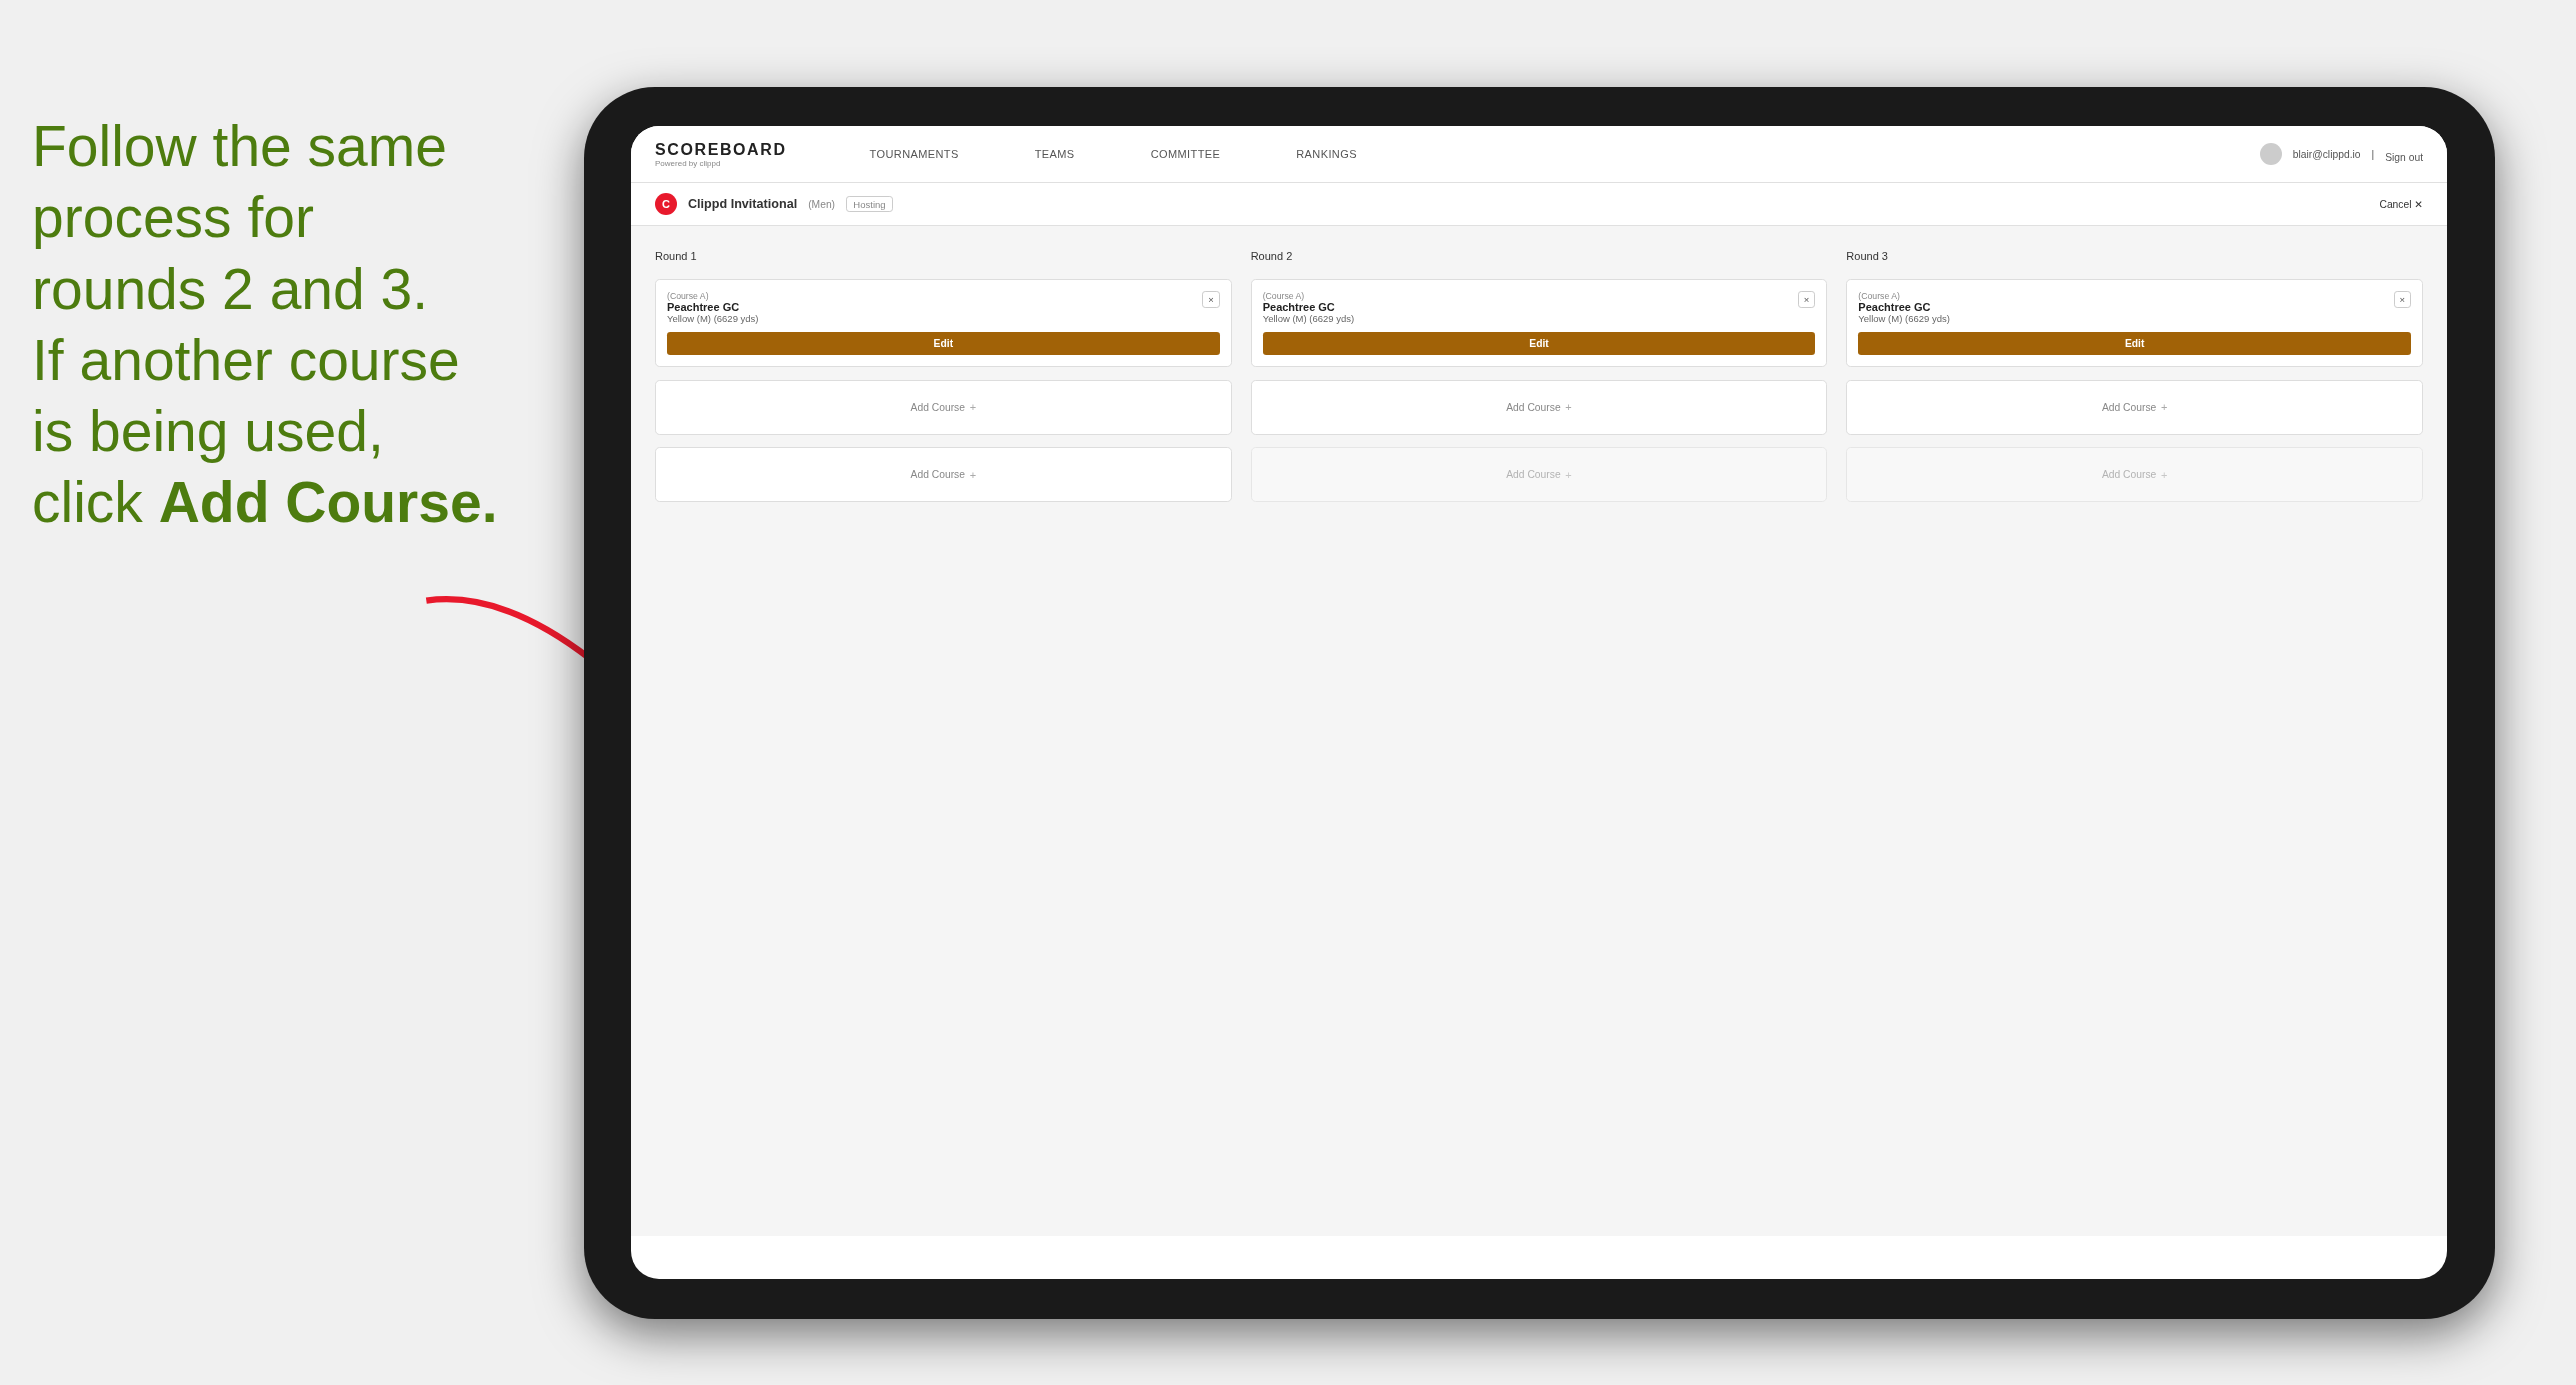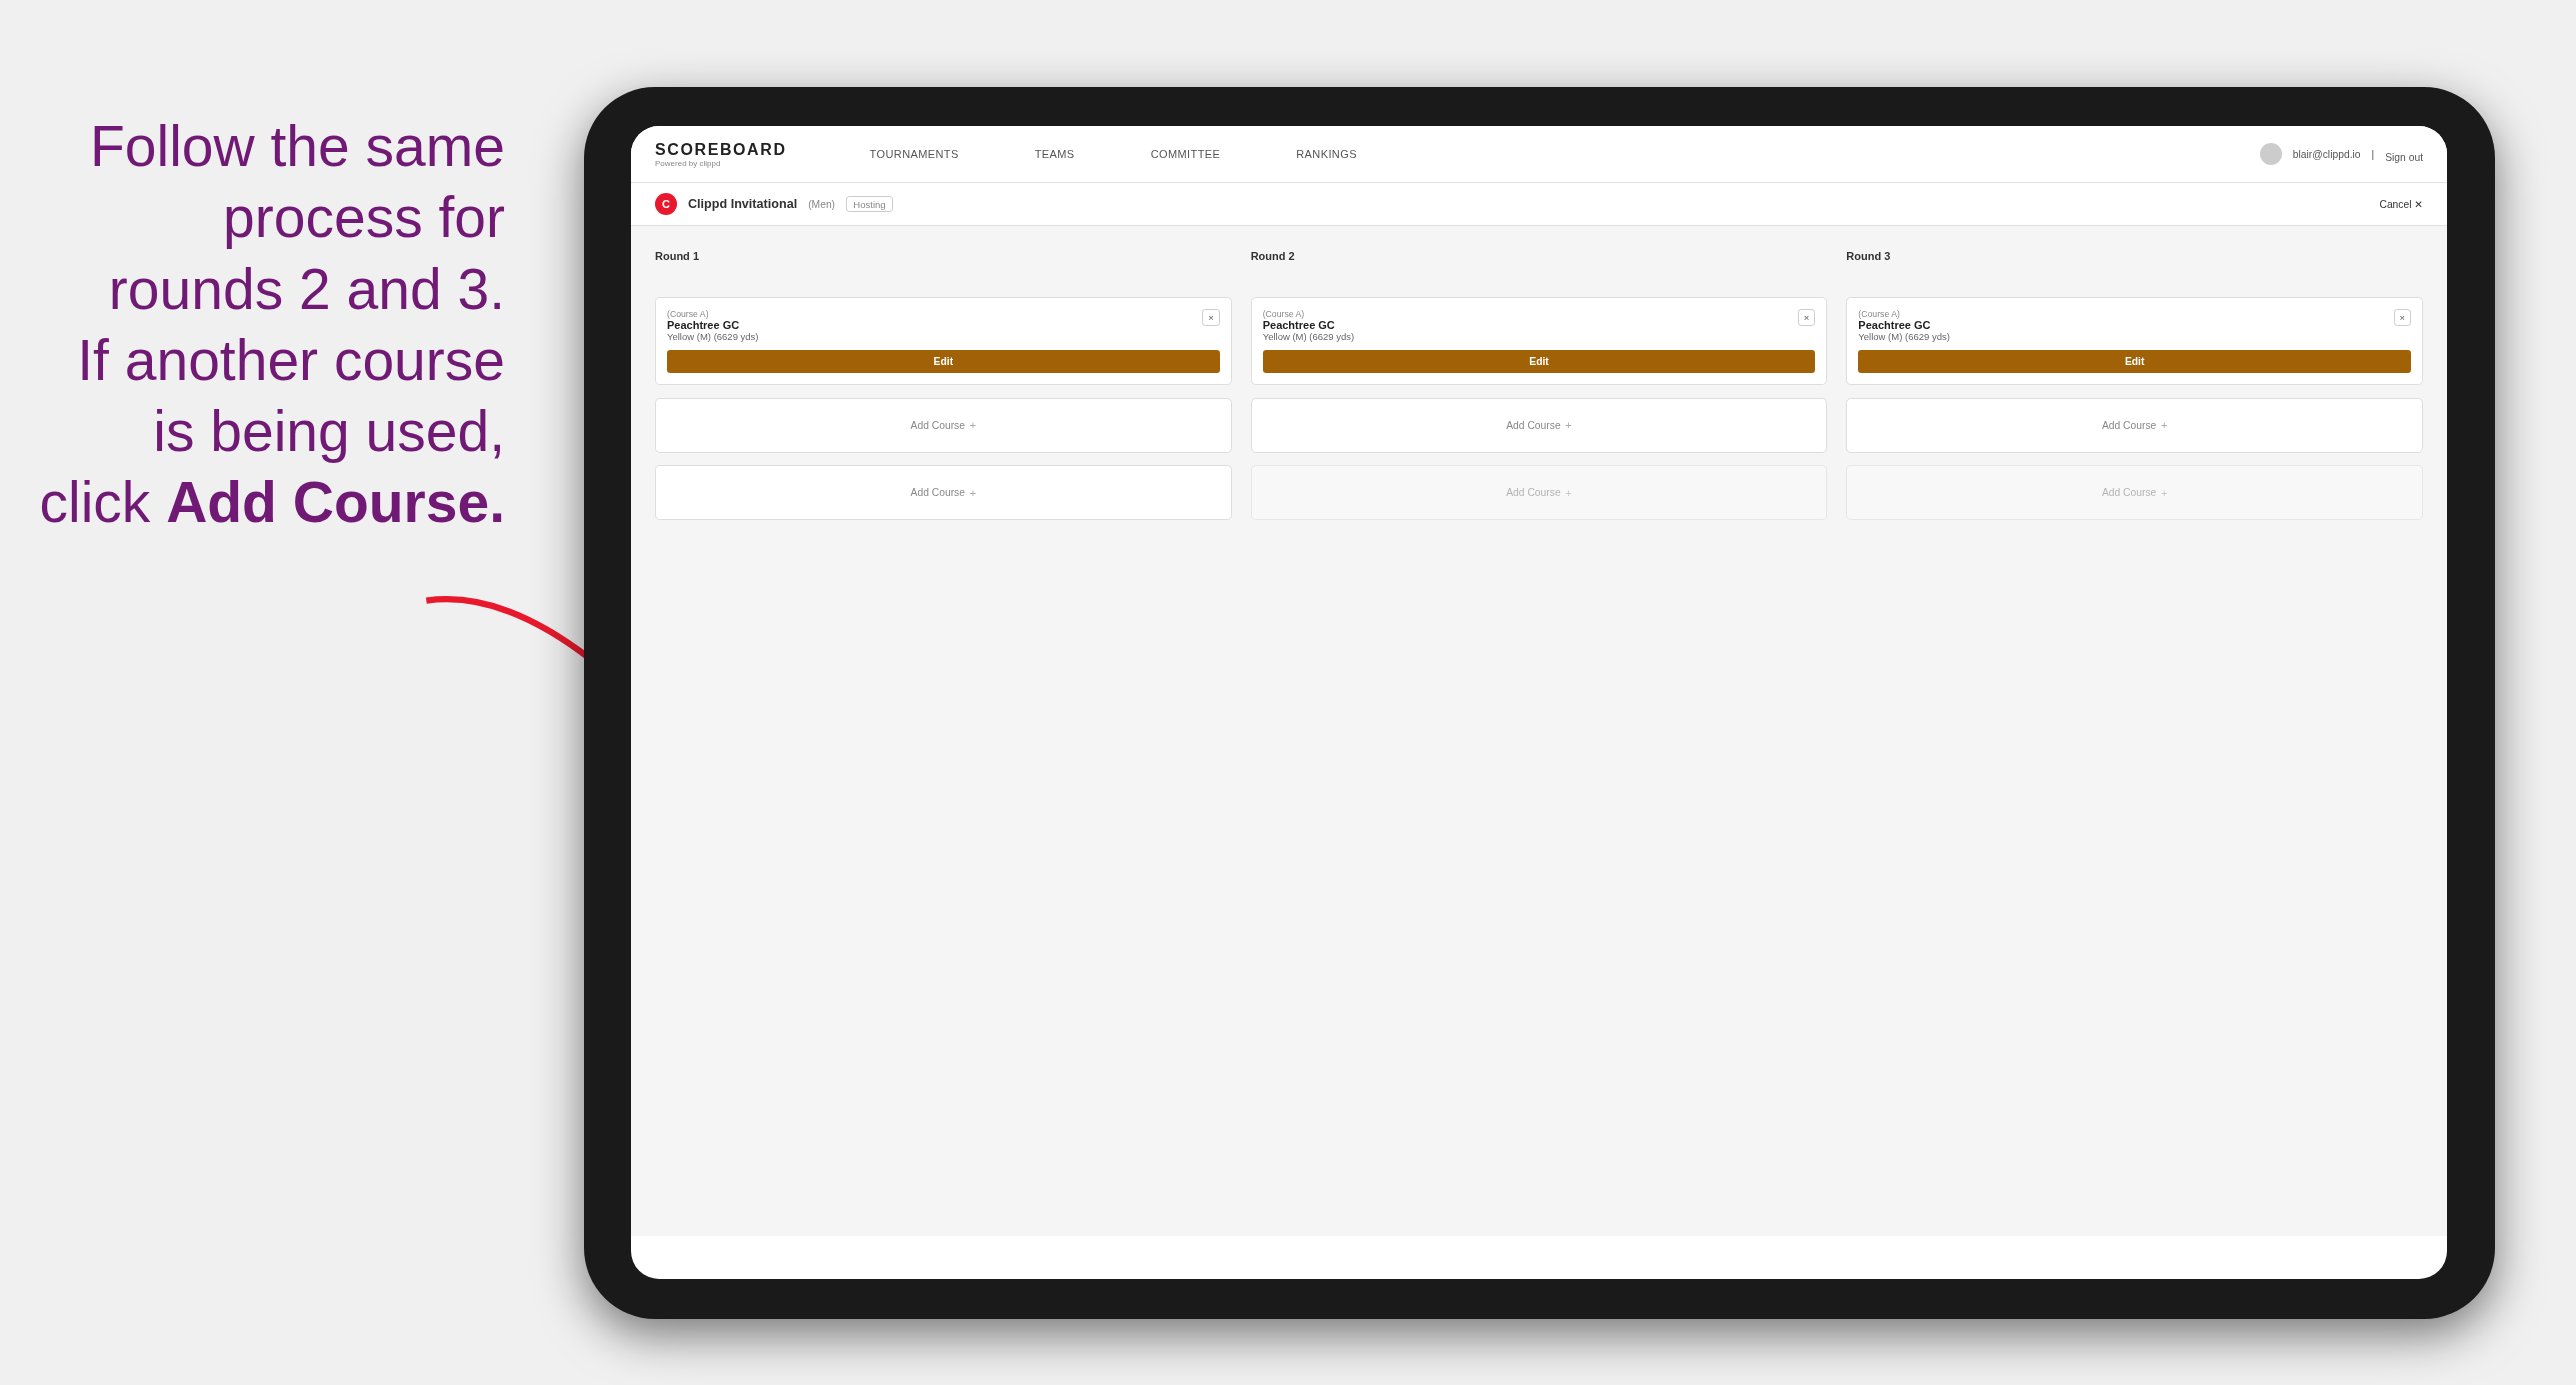--- a/index.html
+++ b/index.html
@@ -13,23 +13,22 @@
     }
 
     
     .instruction-text {
       position: absolute;
       left: 0;
       top: 111px;
       width: 537px;
       font-size: 57px;
       line-height: 1.25;
-      color: #701a75;
+      color: #4d7c0f;
       padding: 0 32px;
-      text-align: right;
     }
     .instruction-text strong {
       font-weight: 900;
     }
 
     
     .tablet-frame {
       position: absolute;
       left: 584px;
       top: 87px;
@@ -204,23 +203,23 @@
     
     .round-column {
       flex: 1;
       display: flex;
       flex-direction: column;
       gap: 12.6px;
     }
 
     .round-title {
       font-size: 11px;
-      font-weight: 700;
+      font-weight: 400;
       color: #333;
-      margin-bottom: 22px;
+      margin-bottom: 4px;
     }
 
     
     .course-card {
       background: #fff;
       border: 0.8px solid #ddd;
       border-radius: 4.7px;
       padding: 11px;
       display: flex;
       flex-direction: column;

